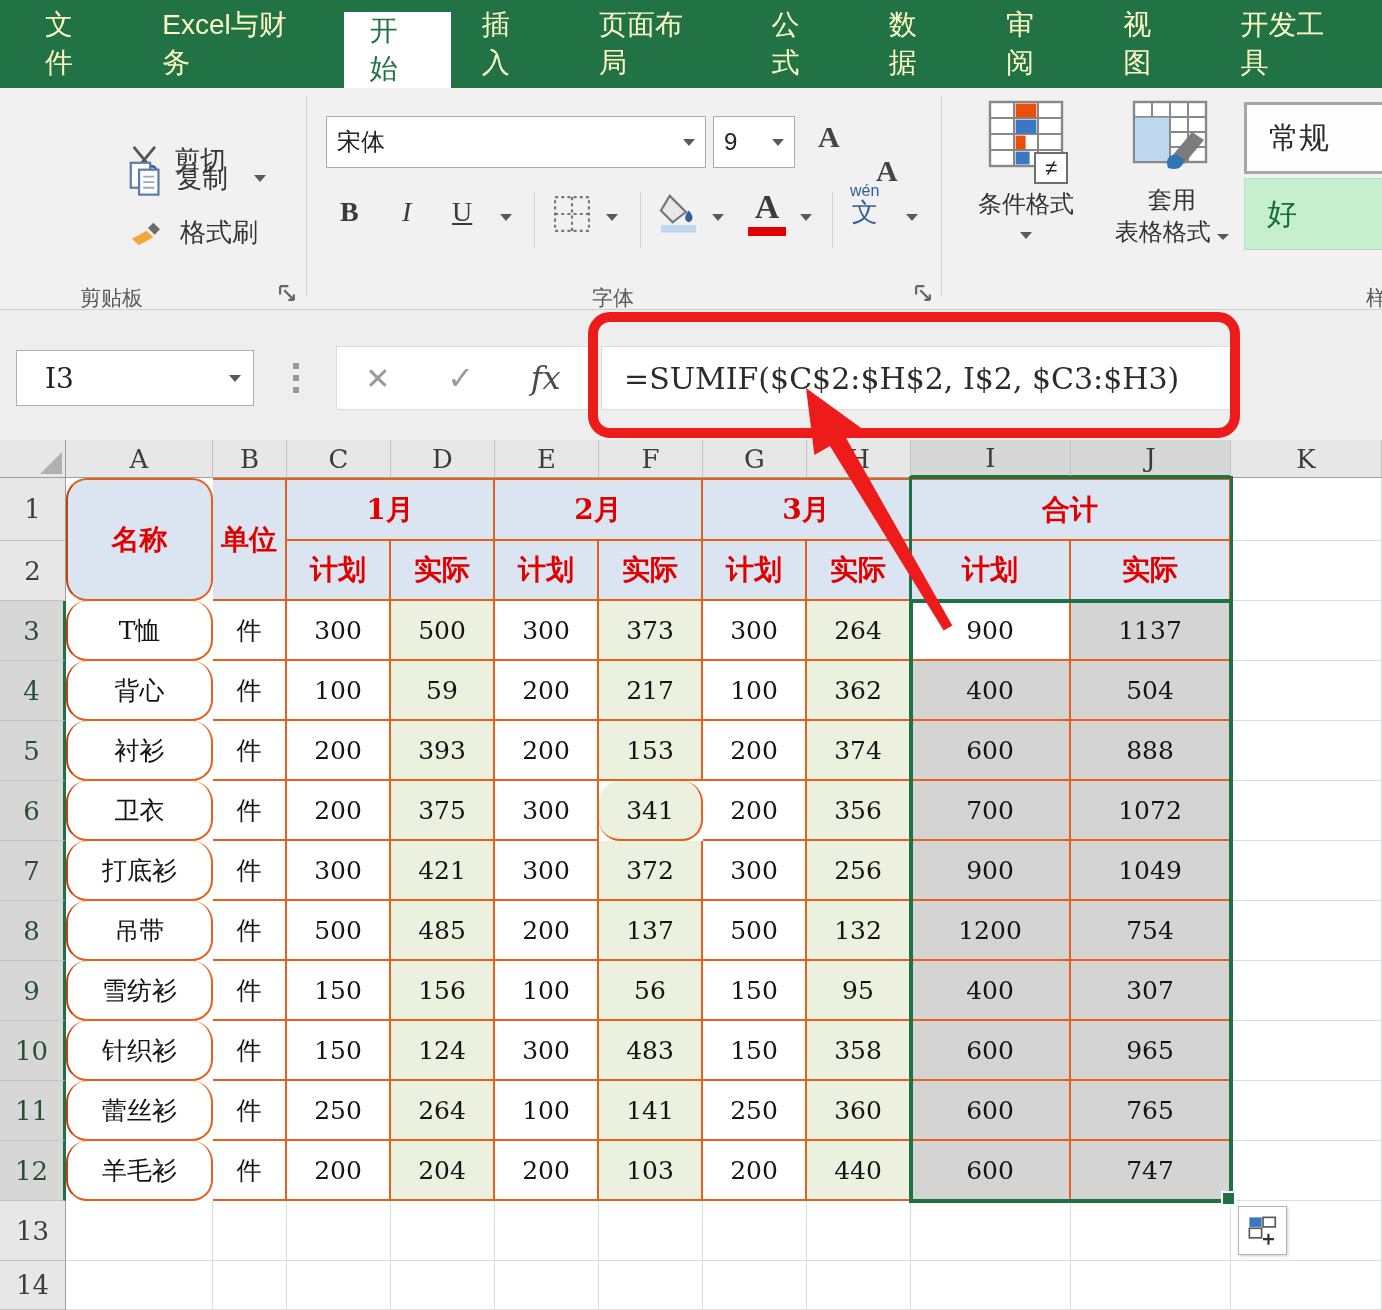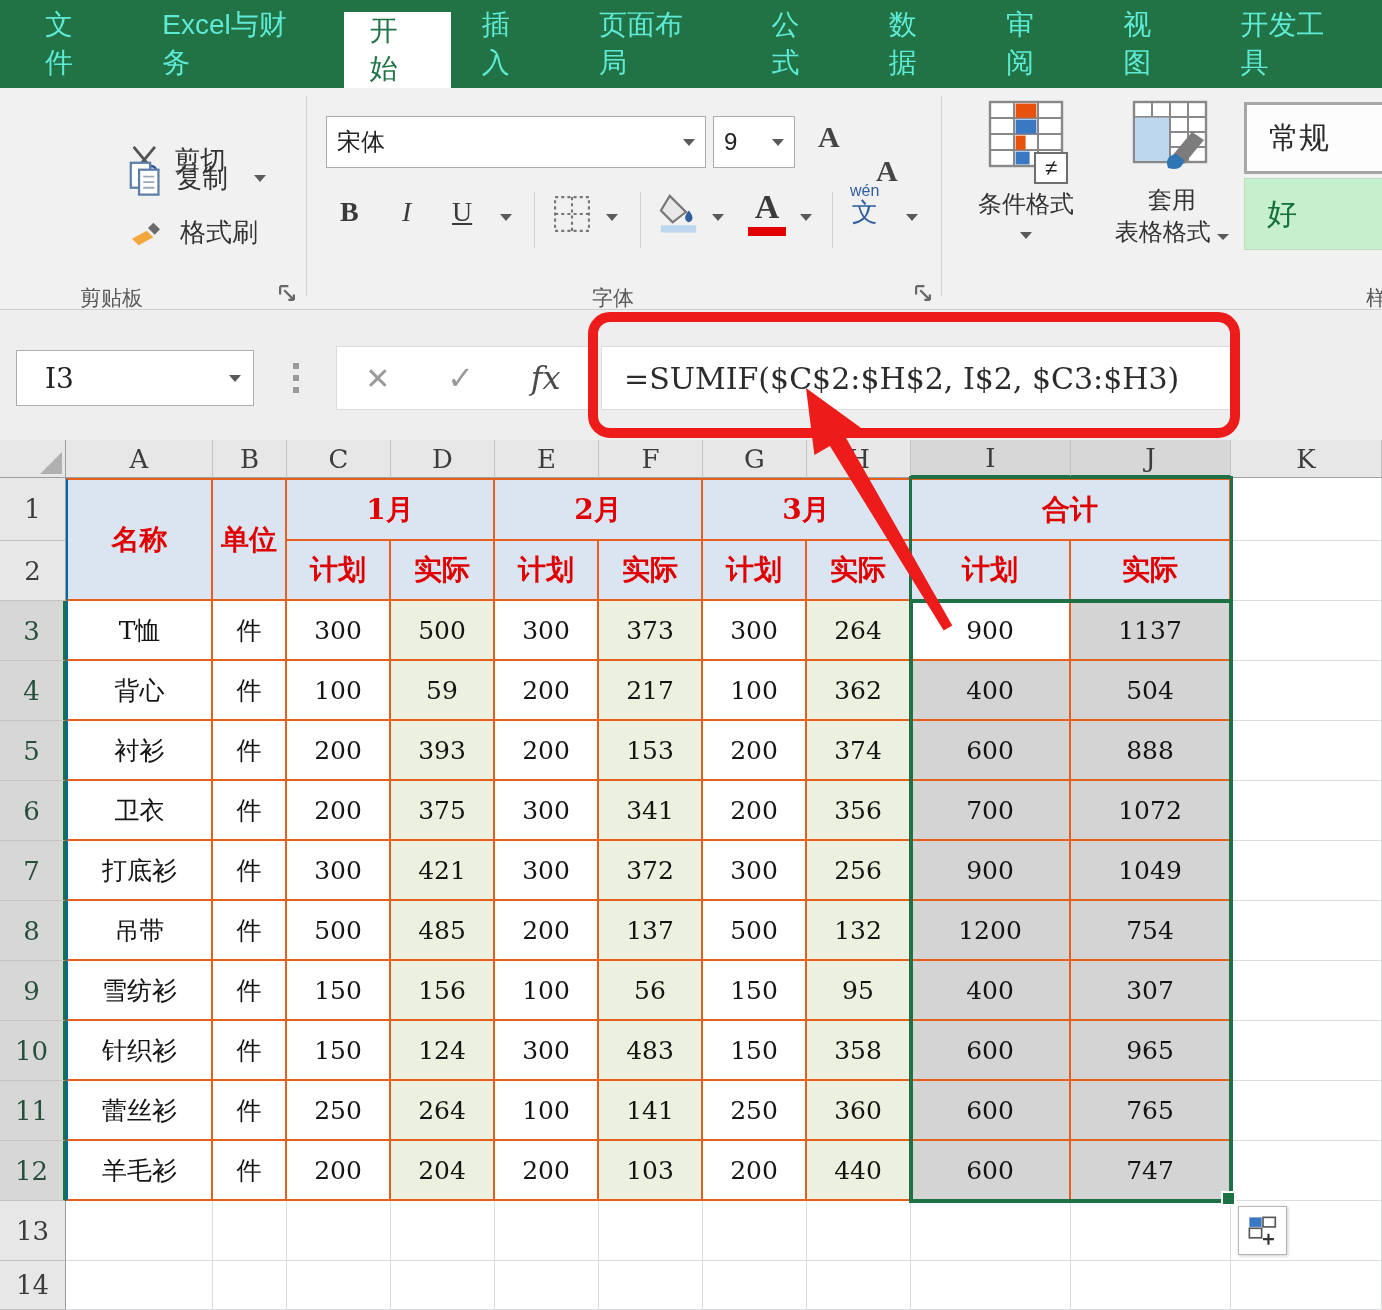--- a/index.html
+++ b/index.html
@@ -1,21 +1,21 @@
 <!DOCTYPE html>
 <html><head>
 <meta charset="utf-8">
 <style>
   html,body{margin:0;padding:0;background:#fff;}
   #app{position:relative;width:1382px;height:1310px;overflow:hidden;
        font-family:"Liberation Sans",sans-serif;background:#f1f1f1;}
   
   #tabbar{position:absolute;left:0;top:0;width:1382px;height:88px;background:#217346;
           display:flex;align-items:stretch;padding-left:14px;box-sizing:border-box;}
-  .tab{color:#5eead4;font-size:28px;display:flex;align-items:center;padding:0 31px;cursor:default;}
+  .tab{color:#fef9c3;font-size:28px;display:flex;align-items:center;padding:0 31px;cursor:default;}
   .tab.active{background:#fff;color:#217346;margin-top:12px;height:76px;padding:0 26px;}
   
   #ribbon{position:absolute;left:0;top:88px;width:1382px;height:222px;background:#f1f1f1;
           border-bottom:1px solid #cfcfcf;box-sizing:border-box;}
   .rabs{position:absolute;}
   .rlabel{font-size:22px;color:#333;}
   .grouplabel{font-size:21px;color:#5a5a5a;}
   .vsep{position:absolute;top:8px;height:200px;width:1px;background:#d2d2d2;}
   .caret{width:0;height:0;border-left:6px solid transparent;border-right:6px solid transparent;
          border-top:7px solid #5a5a5a;display:inline-block;}
@@ -54,21 +54,21 @@
   .rowhdr{background:#e7e7e7;border-bottom:1px solid #c2c2c2;border-right:1px solid #9e9e9e;
           font-size:26px;color:#3c3c3c;}
   .rowhdr.sel{background:#d7d7d7;border-right:3px solid #1e7145;color:#27503c;}
   .empty{border-right:1px solid #d9dde2;border-bottom:1px solid #d9dde2;background:#fff;}
   .th{background:#dbe5f1;border-right:2px solid #e5601c;border-bottom:2px solid #e5601c;
       color:#e00000;font-weight:bold;font-size:28px;}
   .td{background:#fff;border-right:2px solid #e5601c;border-bottom:2px solid #e5601c;
       color:#141414;font-size:25px;}
   .td.actual{background:#ebf1de;}
   .td.gray{background:#d4d4d4;}
-  .bl{border-left:2px solid #0369a1;}
+  .bl{border-left:2px solid #c2410c;border-radius:21px;}
   .bt{border-top:2px solid #e5601c;}
   #selbox{position:absolute;left:909px;top:159px;width:324px;height:604px;
           border:4px solid #1e7145;box-sizing:border-box;pointer-events:none;}
   #selbox:after{content:"";position:absolute;right:-7px;bottom:-7px;width:11px;height:11px;
           background:#1e7145;border:2px solid #fff;}
   .greenseg{position:absolute;background:#1e7145;pointer-events:none;}
   
   #redrect{position:absolute;left:588px;top:312px;width:652px;height:126px;border:10px solid #ee1b1b;
            border-radius:22px;box-sizing:border-box;pointer-events:none;z-index:40;}
   #arrow{position:absolute;left:0;top:0;width:1382px;height:1310px;pointer-events:none;z-index:41;}
@@ -335,21 +335,21 @@
       <div class="cell td actual" style="grid-area: 6 / 7;">153</div>
       <div class="cell td" style="grid-area: 6 / 8;">200</div>
       <div class="cell td actual" style="grid-area: 6 / 9;">374</div>
       <div class="cell td gray" style="grid-area: 6 / 10;">600</div>
       <div class="cell td gray" style="grid-area: 6 / 11;">888</div>
       <div class="cell td bl" style="grid-area: 7 / 2;">卫衣</div>
       <div class="cell td" style="grid-area: 7 / 3;">件</div>
       <div class="cell td" style="grid-area: 7 / 4;">200</div>
       <div class="cell td actual" style="grid-area: 7 / 5;">375</div>
       <div class="cell td" style="grid-area: 7 / 6;">300</div>
-      <div class="cell td actual" style="grid-area: 7 / 7;">341</div>
+      <div class="cell td actual" style="grid-area: 7 / 7; border-radius: 21px;">341</div>
       <div class="cell td" style="grid-area: 7 / 8;">200</div>
       <div class="cell td actual" style="grid-area: 7 / 9;">356</div>
       <div class="cell td gray" style="grid-area: 7 / 10;">700</div>
       <div class="cell td gray" style="grid-area: 7 / 11;">1072</div>
       <div class="cell td bl" style="grid-area: 8 / 2;">打底衫</div>
       <div class="cell td" style="grid-area: 8 / 3;">件</div>
       <div class="cell td" style="grid-area: 8 / 4;">300</div>
       <div class="cell td actual" style="grid-area: 8 / 5;">421</div>
       <div class="cell td" style="grid-area: 8 / 6;">300</div>
       <div class="cell td actual" style="grid-area: 8 / 7;">372</div>

